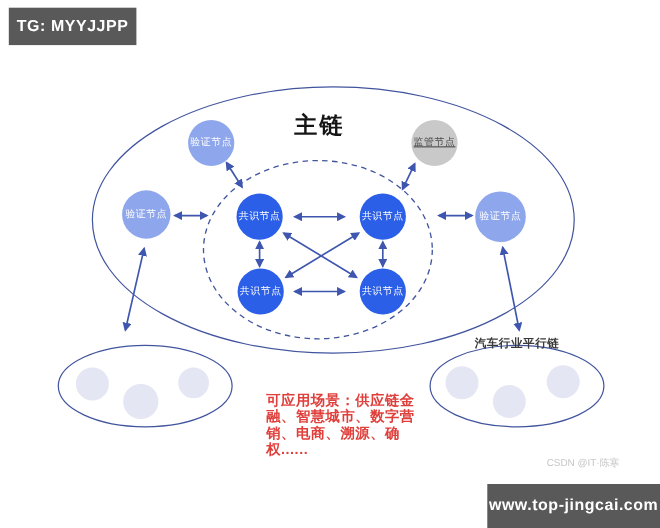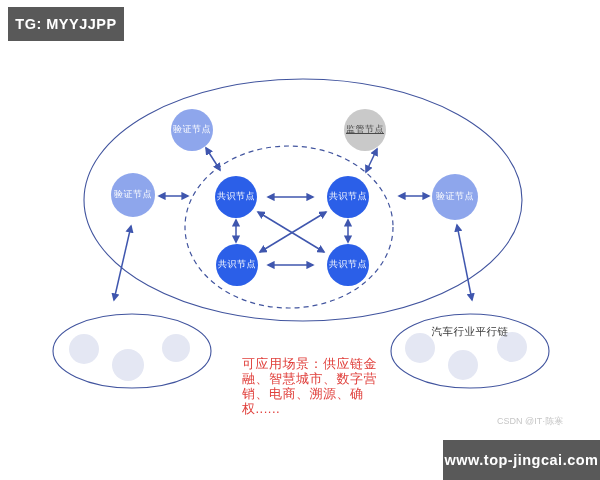--- a/index.html
+++ b/index.html
@@ -44,21 +44,21 @@
     position:absolute;left:253px;top:100px;width:75px;
     text-align:center;font-size:21px;font-weight:bold;color:#151515;
     letter-spacing:2px;
   }
   .chain-label{
     position:absolute;width:140px;text-align:center;
     font-size:10.5px;color:#3a3a3a;letter-spacing:0.5px;
   }
   .scenario-text{
     position:absolute;left:242px;top:356px;width:152px;
-    font-size:13px;font-weight:normal;color:var(--scenario-red,#e0403c);
+    font-size:13px;font-weight:bold;color:var(--scenario-red,#e0403c);
     line-height:15px;white-space:pre-line;letter-spacing:0.5px;
   }
   .watermark{
     position:absolute;left:497px;top:415px;
     font-size:9px;color:var(--watermark-gray,#c6c6c6);
   }
   .badge{
     position:absolute;background:var(--badge-gray,#595959);
     color:#ffffff;display:flex;align-items:center;justify-content:center;
     font-weight:bold;letter-spacing:0.5px;
@@ -101,33 +101,34 @@
 
     <line class="arrow" x1="159" y1="196" x2="188" y2="196" marker-start="url(#ah)" marker-end="url(#ah)"></line>
     <line class="arrow" x1="399" y1="196" x2="429" y2="196" marker-start="url(#ah)" marker-end="url(#ah)"></line>
     <line class="arrow" x1="206" y1="148" x2="220" y2="170" marker-start="url(#ah)" marker-end="url(#ah)"></line>
     <line class="arrow" x1="377" y1="149" x2="366" y2="172" marker-start="url(#ah)" marker-end="url(#ah)"></line>
 
     <line class="arrow" x1="131" y1="226" x2="114" y2="300" marker-start="url(#ah)" marker-end="url(#ah)"></line>
     <line class="arrow" x1="457" y1="225" x2="472" y2="300" marker-start="url(#ah)" marker-end="url(#ah)"></line>
   </svg>
 
+  <div class="main-title">主链</div>
 
   <div class="node consensus" style="left:215px;top:176px;">共识节点</div>
   <div class="node consensus" style="left:327px;top:176px;">共识节点</div>
   <div class="node consensus" style="left:216px;top:244px;">共识节点</div>
   <div class="node consensus" style="left:327px;top:244px;">共识节点</div>
 
   <div class="node verify" style="left:171px;top:109px;width:42px;height:42px;">验证节点</div>
   <div class="node verify" style="left:111px;top:173px;width:44px;height:44px;">验证节点</div>
   <div class="node verify" style="left:432px;top:174px;width:46px;height:46px;">验证节点</div>
 
-  <div class="node supervise" style="left:344px;top:109px;text-decoration:underline;">监管节点</div>
+  <div class="node supervise" style="left:374px;top:109px;text-decoration:underline;">监管节点</div>
 
-  <div class="chain-label" style="left:400px;top:325px;">汽车行业平行链</div>
+  <div class="chain-label" style="left:400px;top:305px;font-weight:bold;">汽车行业平行链</div>
 
   <div class="scenario-text">可应用场景：供应链金
 融、智慧城市、数字营
 销、电商、溯源、确
 权......</div>
 
   <div class="watermark">CSDN @IT·陈寒</div>
 
   <div class="badge tl">TG: MYYJJPP</div>
   <div class="badge br">www.top-jingcai.com</div>

